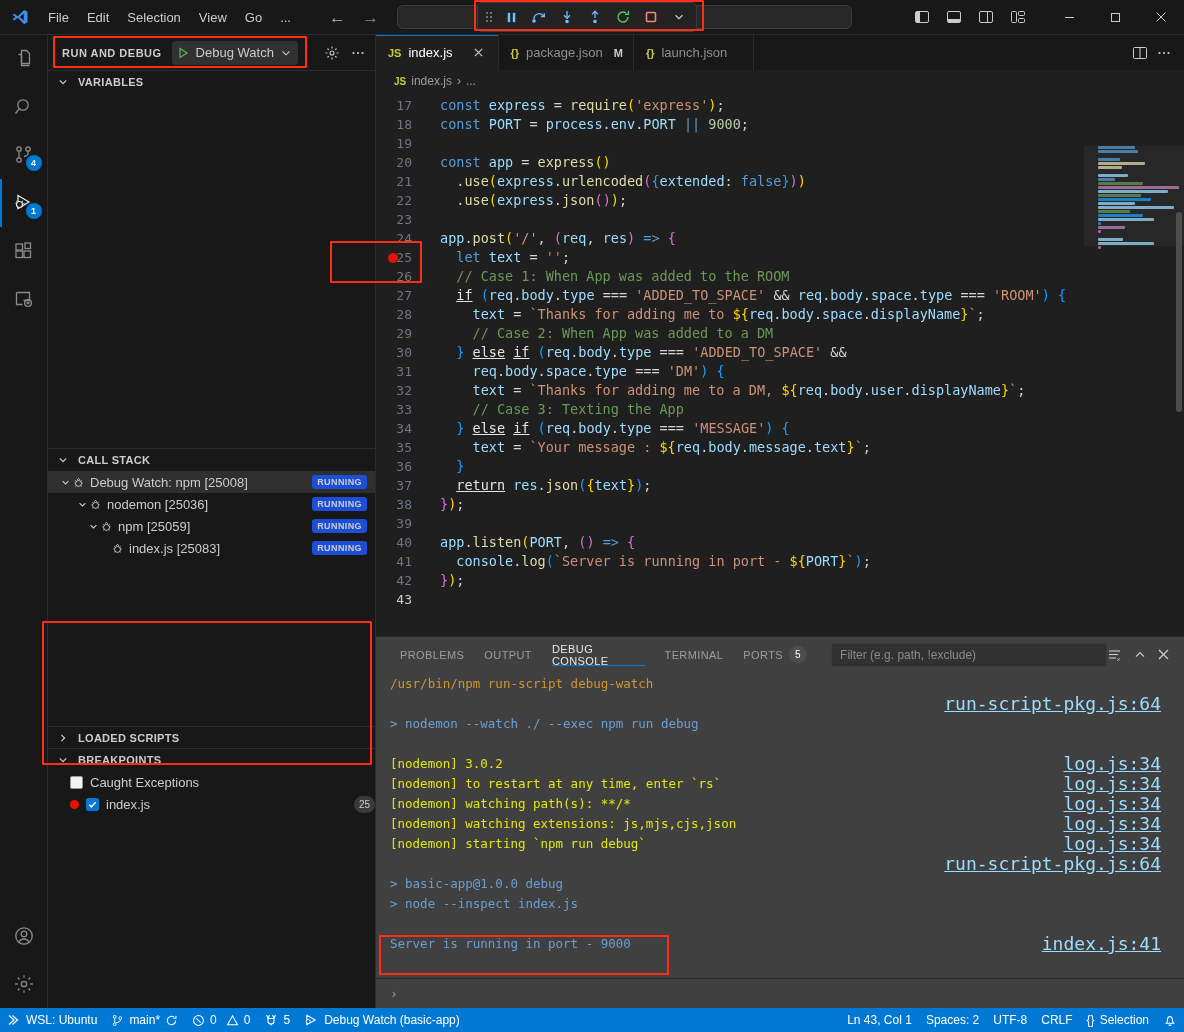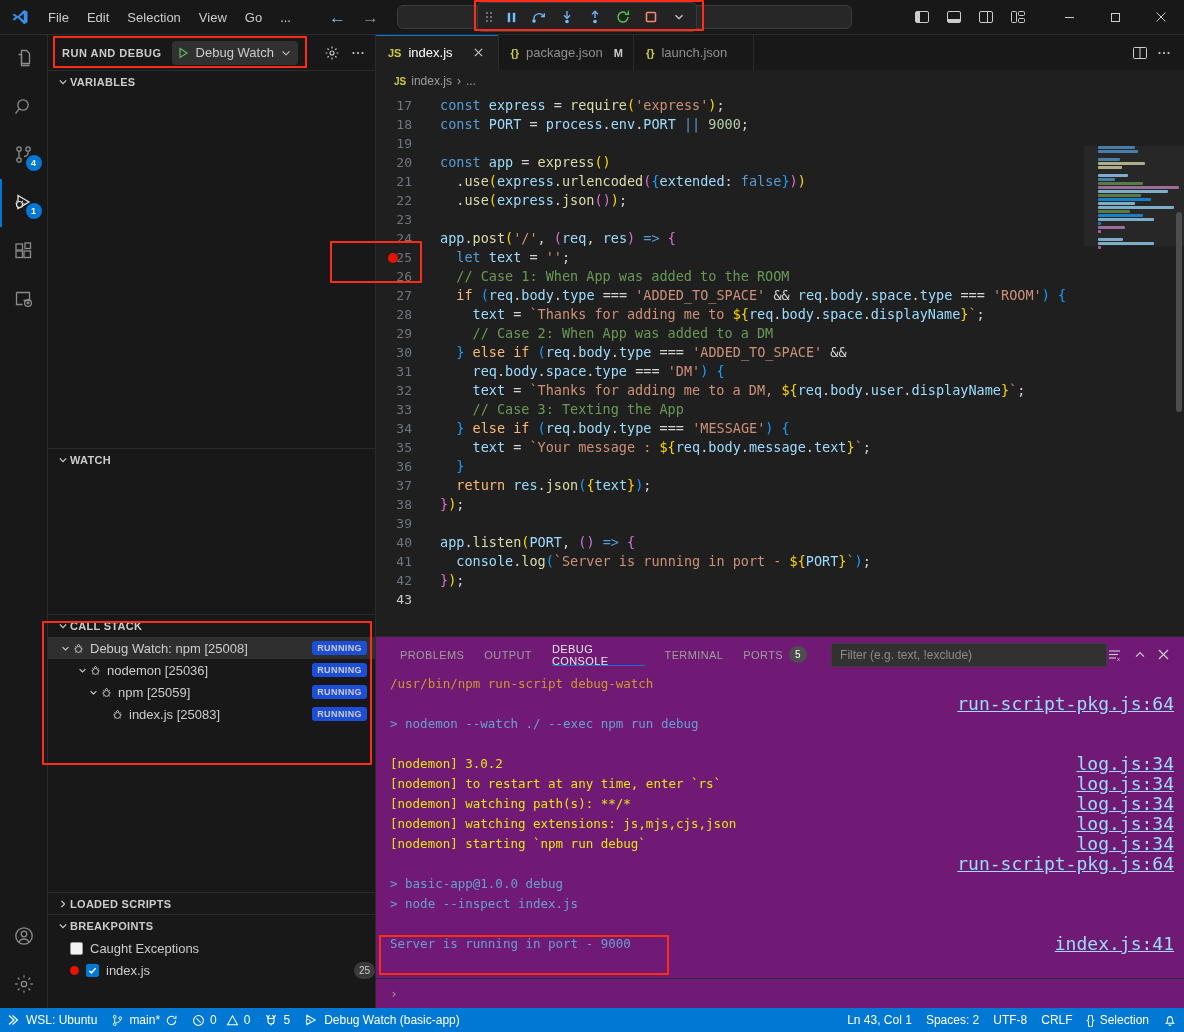--- a/index.html
+++ b/index.html
@@ -78,21 +78,21 @@
   .launch-pill {
     display: flex; align-items: center; gap: 6px; background: #313131;
     border-radius: 4px; height: 24px; padding: 0 6px 0 4px; margin-left: 4px;
   }
   .launch-name { font-size: 13px; color: #cccccc; }
   .sb-actions { margin-left: auto; display: flex; align-items: center; gap: 4px; color: #cccccc; }
   .sb-ico { width: 22px; height: 22px; display: flex; align-items: center; justify-content: center; border-radius: 4px; }
 
   .pane { border-top: 1px solid #2b2b2b; display: flex; flex-direction: column; min-height: 0; }
   .pane-head {
-    height: 22px; display: flex; align-items: center; gap: 0; padding-left: 8px;
+    height: 22px; display: flex; align-items: center; gap: 8px; padding-left: 8px;
     font-size: 11px; font-weight: 700; color: #cccccc; letter-spacing: .3px; flex: 0 0 22px;
   }
   .chev { width: 14px; display: inline-flex; align-items: center; justify-content: center; color: #cccccc; }
   .pane-body { flex: 1; min-height: 0; overflow: hidden; }
 
   .cs-row {
     height: 22px; display: flex; align-items: center; font-size: 13px; color: #cccccc;
     padding-right: 8px; position: relative;
   }
   .cs-row.sel { background: #2f2f2f; }
@@ -143,21 +143,21 @@
   }
   .ln-row { display: flex; height: 19px; align-items: center; }
   .gutter {
     width: 58px; flex: 0 0 58px; text-align: right; padding-right: 22px;
     color: #6e7681; font-size: 13px; position: relative;
   }
   .gutter.cur { color: #cccccc; }
   .src { flex: 1; padding-left: 6px; }
   
   .k   { color: #569cd6; }   
-  .kp  { color: #fdba74; }   
+  .kp  { color: #e5e5e5; text-decoration: underline; }   
   .fn  { color: #dcdcaa; }
   .va  { color: #9cdcfe; }
   .num { color: #b5cea8; }
   .str { color: #ce9178; }
   .cm  { color: #6a9955; }
   .pn  { color: #d4d4d4; }
   .yl  { color: #ffd700; }
   .br1 { color: #ffd700; }
   .br2 { color: #da70d6; }
   .br3 { color: #179fff; }
@@ -170,21 +170,21 @@
   .minimap {
     width: 100px; flex: 0 0 100px; position: relative; background: #1f1f1f;
     overflow: hidden;
   }
   .mm-lines { position: absolute; top: 54px; left: 14px; right: 8px; }
   .mm-l { height: 3px; margin-bottom: 1px; border-radius: 1px; }
   .mm-slider { position: absolute; left: 0; right: 0; top: 54px; height: 100px; background: rgba(255,255,255,.04); }
   .edit-scrollbar { position: absolute; right: 0; top: 0; width: 10px; }
 
   
-  .panel { height: 372px; flex: 0 0 372px; display: flex; flex-direction: column; background: #701a75; border-top: 1px solid #2b2b2b; }
+  .panel { height: 372px; flex: 0 0 372px; display: flex; flex-direction: column; background: #404040; border-top: 1px solid #2b2b2b; }
   .panel-tabs { height: 35px; display: flex; align-items: center; padding-left: 14px; gap: 0; flex: 0 0 35px; }
   .ptab {
     font-size: 11px; letter-spacing: .4px; color: #9d9d9d; padding: 0 10px;
     height: 35px; display: flex; align-items: center; gap: 6px; position: relative; text-transform: uppercase;
   }
   .ptab.active { color: #e7e7e7; }
   .ptab.active:after { content:''; position:absolute; left:10px; right:10px; bottom:6px; height:1px; background:#0078d4; }
   .ports-badge {
     background: #4d4d4d; color: #fff; border-radius: 9px; min-width: 18px; height: 17px;
     display: flex; align-items: center; justify-content: center; font-size: 10px; padding: 0 5px;
@@ -192,21 +192,21 @@
   .filter-box {
     margin-left: 14px; width: 300px; height: 24px; background: #313131;
     border: 1px solid #3c3c3c; border-radius: 2px; display: flex; align-items: center;
     padding: 0 8px; font-size: 12px; color: #8b8b8b;
   }
   .panel-actions { margin-left: auto; display: flex; align-items: center; gap: 10px; padding-right: 14px; color: #cccccc; }
 
   .console {
     flex: 1; overflow: hidden; position: relative;
     font-family: "DejaVu Sans Mono", "Liberation Mono", monospace;
-    font-size: 12.5px; line-height: 20px; padding: 2px 10px 0 14px;
+    font-size: 12.5px; line-height: 20px; padding: 2px 23px 0 14px;
   }
   .c-row { display: flex; height: 20px; align-items: center; }
   .c-txt { white-space: pre; }
   .c-src { margin-left: auto; color: #9cdcfe; text-decoration: underline; font-size: 18px; }
   .c-orange { color: #cd9731; }
   .c-blue { color: #6a9fd4; }
   .c-yellow { color: #e5e510; }
   .console-input {
     height: 30px; flex: 0 0 30px; border-top: 1px solid #2b2b2b; display: flex; align-items: center;
     padding-left: 14px; color: #9d9d9d; font-family: "DejaVu Sans Mono", monospace; font-size: 13px;
@@ -454,31 +454,20 @@
           <span class="chev">
             <svg width="12" height="12" viewBox="0 0 12 12">
                 <path d="M2.8 4.4 6 7.6l3.2-3.2" fill="none" stroke="#cccccc" stroke-width="1.2"></path>
               </svg>
           </span>
           <span>VARIABLES</span>
         </div>
         <div class="pane-body"></div>
       </div>
 
-      <div class="pane" style="height:166px;flex:0 0 166px;">
-        <div class="pane-head">
-          <span class="chev">
-            <svg width="12" height="12" viewBox="0 0 12 12">
-                <path d="M2.8 4.4 6 7.6l3.2-3.2" fill="none" stroke="#cccccc" stroke-width="1.2"></path>
-              </svg>
-          </span>
-          <span>WATCH</span>
-        </div>
-        <div class="pane-body"></div>
-      </div>
 
       <div class="pane" style="height:278px;flex:0 0 278px;">
         <div class="pane-head">
           <span class="chev">
             <svg width="12" height="12" viewBox="0 0 12 12">
                 <path d="M2.8 4.4 6 7.6l3.2-3.2" fill="none" stroke="#cccccc" stroke-width="1.2"></path>
               </svg>
           </span>
           <span>CALL STACK</span>
         </div>
@@ -679,21 +668,21 @@
             <span>DEBUG CONSOLE</span>
           </div>
           <div class="ptab">
             <span>TERMINAL</span>
           </div>
           <div class="ptab">
             <span>PORTS</span>
             <span class="ports-badge">5</span>
           </div>
           <div class="filter-box">
-            <span>Filter (e.g. text, !exclude)</span>
+            <span>Filter (e.g. path, !exclude)</span>
           </div>
           <div class="panel-actions">
             <span>
               <svg width="16" height="16" viewBox="0 0 16 16">
                   <line x1="2" y1="4" x2="13" y2="4" stroke="#cccccc" stroke-width="1.1"></line>
                   <line x1="2" y1="7.5" x2="11" y2="7.5" stroke="#cccccc" stroke-width="1.1"></line>
                   <line x1="2" y1="11" x2="9" y2="11" stroke="#cccccc" stroke-width="1.1"></line>
                   <text x="10" y="14" font-size="6" fill="#cccccc">x</text>
                 </svg>
             </span>

